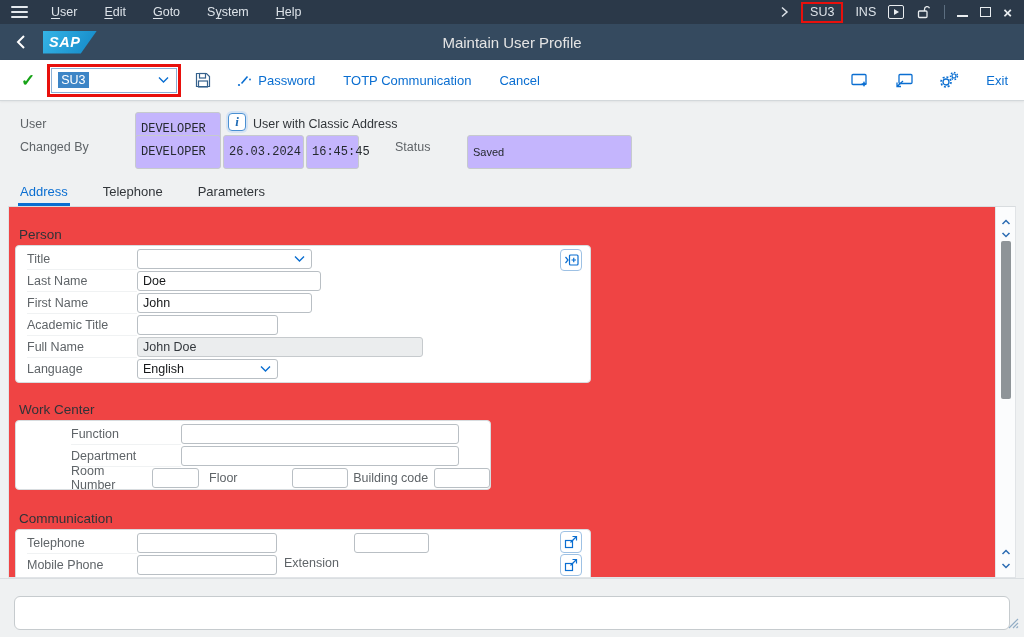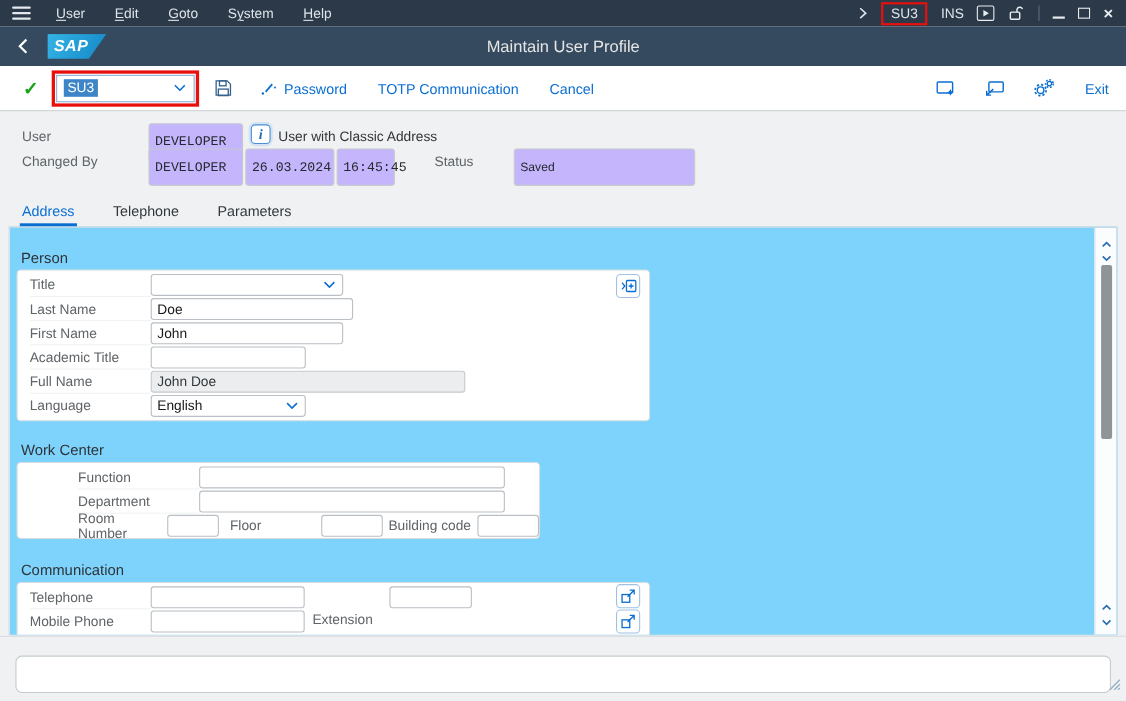--- a/index.html
+++ b/index.html
@@ -64,21 +64,21 @@
               font-family:"Liberation Serif",serif; font-style:italic; font-weight:bold; font-size:13px;
               display:flex; align-items:center; justify-content:center; cursor:pointer; }
 
   
   .tabs { position:absolute; left:8px; top:181px; height:25px; display:flex; gap:31px; padding-left:10px; font-size:13px; }
   .tab { padding:3px 2px 5px; cursor:pointer; color:#32363a; }
   .tab.active { color:#0a6ed1; border-bottom:3px solid #0a6ed1; }
 
   
   .panel { position:absolute; left:8px; top:206px; width:1008px; height:372px;
-           background:#7dd3fc; border:1px solid #e1e4e7; border-top-color:#d8dcdf; overflow:hidden; }
+           background:#ef4444; border:1px solid #e1e4e7; border-top-color:#d8dcdf; overflow:hidden; }
   .secheading { position:absolute; font-size:13.5px; color:#2f3338; }
   .grpbox { position:absolute; background:#fff; border:1px solid #d8dcdf; border-radius:4px; padding-top:2px; }
   .frow { display:flex; align-items:center; height:22px; padding-left:11px; position:relative; }
   .frow .lbl { width:110px; font-size:12.5px; color:#5f6468; align-self:stretch;
                display:flex; align-items:center; border-bottom:1px solid #f0f2f3; }
   .frow .lbl2 { font-size:12.5px; color:#5f6468; }
   .ifield { height:20px; border:1px solid #b9bfc4; border-radius:3px; background:#fff; font-size:12.5px;
             display:flex; align-items:center; padding:0 5px; color:#16181a; cursor:text; }
   .ifield.ro { background:#ebedee; border-color:#c6cacd; color:#33383d; cursor:default; }
   .ddchev { margin-left:auto; display:flex; }

